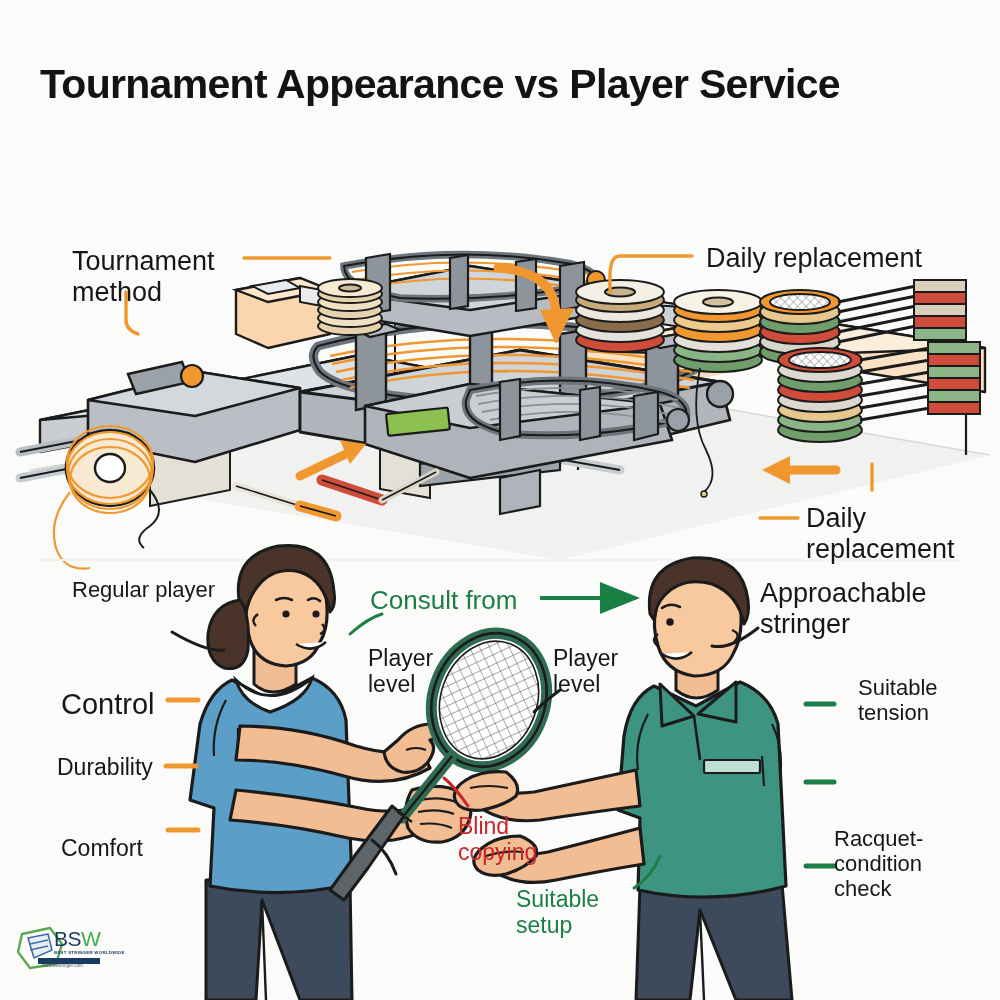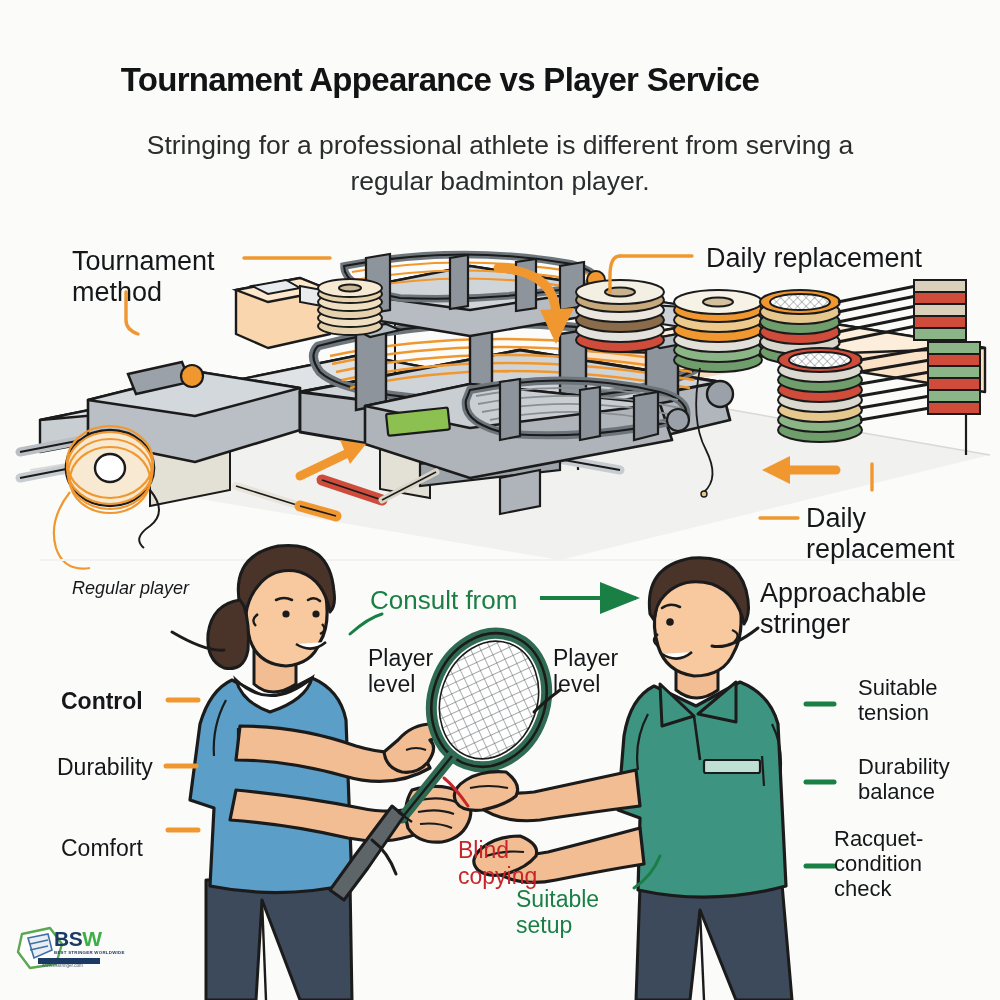--- a/index.html
+++ b/index.html
@@ -10,58 +10,58 @@
     font-family:"Liberation Sans","DejaVu Sans",sans-serif;
     color:#16181a;
     position:relative;
   }
   #stage{position:absolute;inset:0;width:1000px;height:1000px;}
   #art{position:absolute;left:0;top:0;width:1000px;height:1000px;}
 
   
   .title{
     position:absolute;left:0;top:62px;width:880px;text-align:center;
-    font-size:33px;font-weight:bold;letter-spacing:-0.7px;
+    font-size:41px;font-weight:bold;letter-spacing:-0.7px;
     color:#121314;line-height:1.08;
   }
   .subtitle{
     position:absolute;left:130px;top:128px;width:740px;text-align:center;
     font-size:26.5px;font-weight:400;color:#2a2c2e;line-height:1.34;
   }
 
   
   .lbl{position:absolute;line-height:1.13;font-weight:400;color:#15171a;}
   .lbl.green{color:#1a7f45;}
   .lbl.red{color:#c8252b;}
 
   .l-tournament{left:72px;top:246px;font-size:27px;width:200px;}
   .l-daily-top{left:706px;top:243px;font-size:27px;width:250px;}
   .l-daily-right{left:806px;top:503px;font-size:27px;width:180px;}
 
-  .l-regular{left:72px;top:578px;font-size:18px;width:170px;font-style:italic;}
-  .l-control{left:61px;top:688px;font-size:23px;font-weight:bold;}
+  .l-regular{left:72px;top:578px;font-size:22px;width:170px;}
+  .l-control{left:61px;top:688px;font-size:29px;}
   .l-durability{left:57px;top:754px;font-size:23px;text-align:center;}
   .l-comfort{left:61px;top:818px;font-size:23px;margin-top:17px;}
 
   .l-approach{left:760px;top:578px;font-size:27px;width:200px;}
   .l-suit-tension{left:858px;top:676px;font-size:22px;width:130px;}
   .l-dur-balance{left:858px;top:755px;font-size:22px;width:130px;}
   .l-racq-check{left:834px;top:827px;font-size:22px;width:150px;}
 
   .l-consult{left:370px;top:586px;font-size:26px;font-weight:500;}
   .l-player-left{left:368px;top:645px;font-size:23px;width:90px;}
   .l-player-right{left:553px;top:645px;font-size:23px;width:90px;}
-  .l-blind{left:458px;top:813px;font-size:23px;width:100px;font-weight:500;margin-top:24px;}
+  .l-blind{left:458px;top:813px;font-size:23px;width:100px;font-weight:500;}
   .l-tension{left:376px;top:886px;font-size:23px;width:100px;}
   .l-suitsetup{left:516px;top:886px;font-size:23px;width:110px;font-weight:500;}
 
   
   .logo{position:absolute;left:14px;top:925px;width:110px;height:54px;}
   .logo .bsw{
-    position:absolute;left:40px;top:2px;font-size:21px;font-weight:bold;
+    position:absolute;left:40px;top:2px;font-size:21px;font-weight:normal;
     letter-spacing:-0.5px;color:#1b3a63;
   }
   .logo .bsw .w{color:#3fae49;}
   .logo .tag{
     position:absolute;left:40px;top:25px;font-size:4.4px;font-weight:bold;
     letter-spacing:0.25px;color:#1b3a63;white-space:nowrap;
   }
   .logo .url{
     position:absolute;left:28px;top:38px;font-size:4.6px;
     color:#4a5b6b;white-space:nowrap;
@@ -489,34 +489,32 @@
       <g>
         <path d="M22 934 L50 928 L62 944 L56 964 L30 968 L18 952 Z" fill="#ffffff" stroke="#5aa84f" stroke-width="2.4" stroke-linejoin="round"></path>
         <path d="M28 938 L48 934 L52 950 L34 958 Z" fill="#e9eef2" stroke="#3f6fa8" stroke-width="1.6"></path>
         <path d="M30 944 L48 940 M30 950 L48 946" stroke="#3f6fa8" stroke-width="1.4"></path>
         <rect x="38" y="958" width="62" height="6" fill="#1b3a63"></rect>
       </g>
     </g>
   </svg>
 
   <div class="title">Tournament Appearance vs Player Service</div>
-  <div class="subtitle">Stringing for a professional athlete is different from serving a regular badminton player.</div>
 
   <div class="lbl l-tournament">Tournament method</div>
   <div class="lbl l-daily-top">Daily replacement</div>
   <div class="lbl l-daily-right">Daily replacement</div>
 
   <div class="lbl l-regular">Regular player</div>
   <div class="lbl l-control">Control</div>
   <div class="lbl l-durability">Durability</div>
   <div class="lbl l-comfort">Comfort</div>
 
   <div class="lbl l-suit-tension">Suitable tension</div>
   <div class="lbl l-approach">Approachable stringer</div>
-  <div class="lbl l-dur-balance">Durability balance</div>
   <div class="lbl l-racq-check">Racquet-condition check</div>
 
   <div class="lbl green l-consult">Consult from</div>
   <div class="lbl l-player-left">Player level</div>
   <div class="lbl l-player-right">Player level</div>
   <div class="lbl red l-blind">Blind copying</div>
   <div class="lbl green l-suitsetup">Suitable setup</div>
 
   <div class="logo">
     <div class="bsw"><span>BS</span><span class="w">W</span></div>

